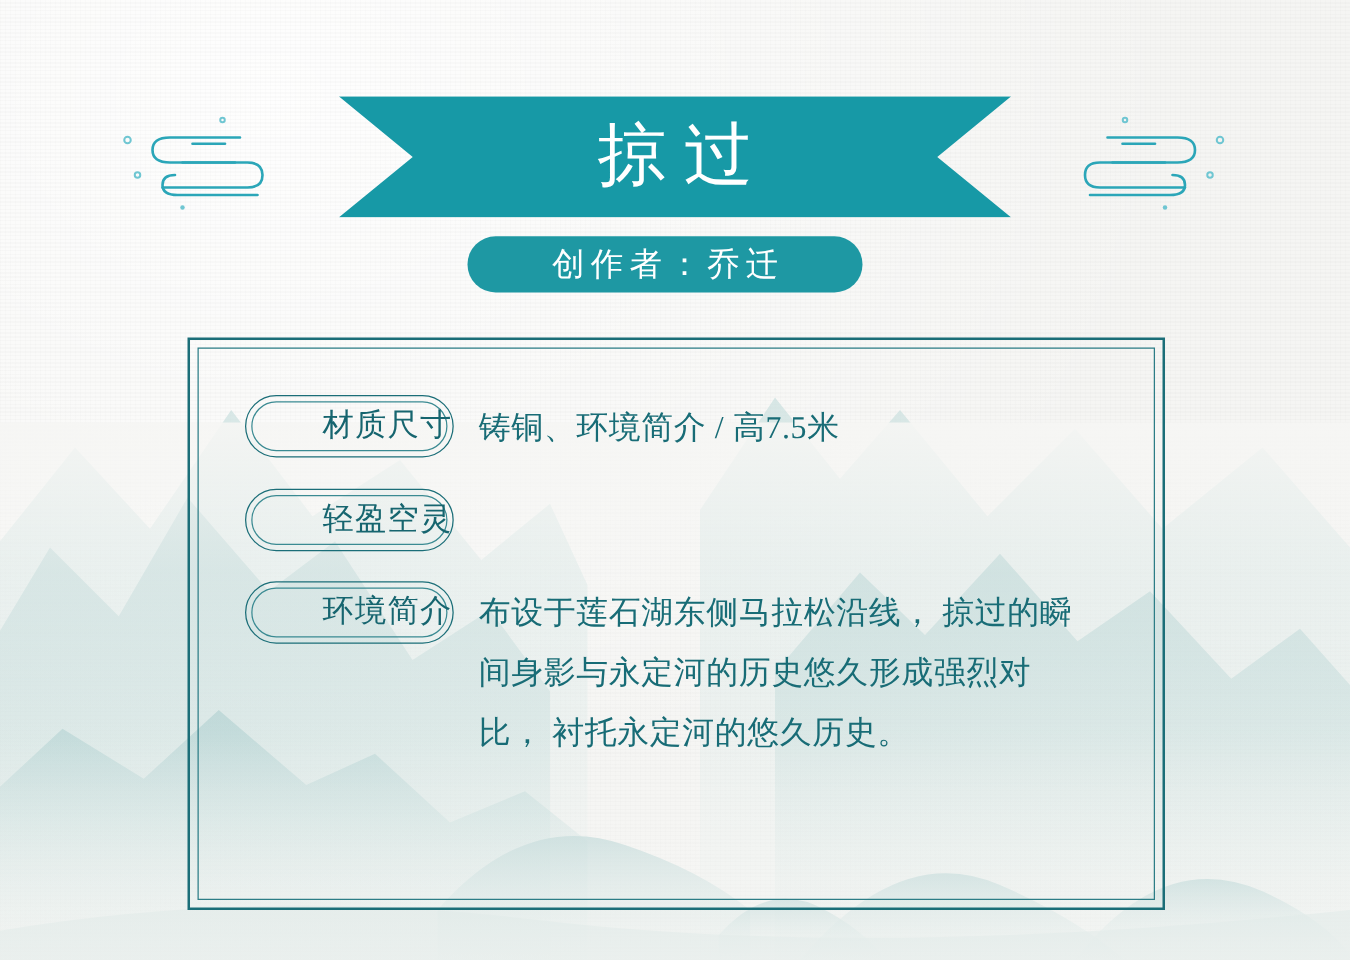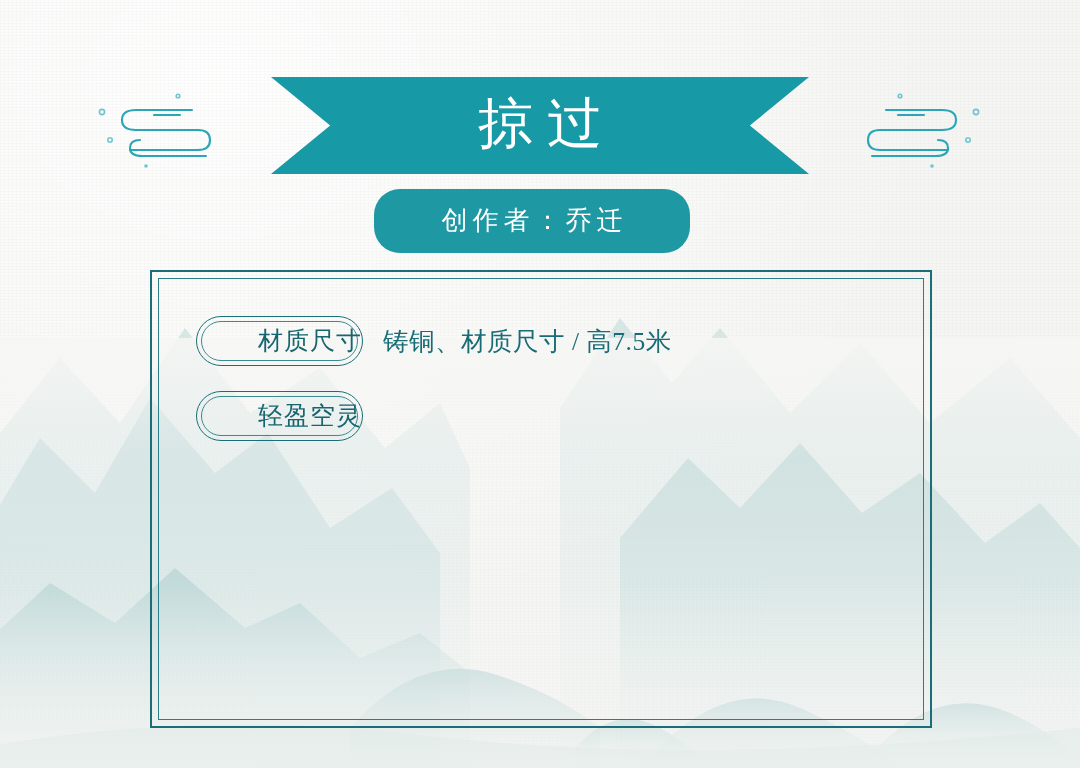--- a/index.html
+++ b/index.html
@@ -61,21 +61,21 @@
     font-weight:400;
     font-family:"Liberation Sans","DejaVu Sans",sans-serif;
     line-height:1;
     padding-bottom:4px;
   }
 
   
   .author-pill{
     position:absolute;
     left:374px; top:189px;
-    width:316px; height:64px;
+    width:316px; height:45px;
     background:#1e98a3;
     border-radius:26px;
     display:flex; align-items:center; justify-content:center;
   }
   .author-text{
     color:#ffffff;
     font-size:26px;
     letter-spacing:5px;
     text-indent:5px;
     font-family:"Liberation Sans","DejaVu Sans",sans-serif;
@@ -248,25 +248,31 @@
   <div class="content-frame">
     <div class="content-frame-inner"></div>
   </div>
 
   <div class="rows">
 
     <div class="row">
       <div class="row-label">
         <span class="row-label-text">材质尺寸</span>
       </div>
-      <div class="row-value single">铸铜、材质尺寸 / 高7.5米</div>
+      <div class="row-value single">铸铜、环境简介 / 高7.5米</div>
     </div>
 
     <div class="row">
       <div class="row-label">
         <span class="row-label-text">轻盈空灵</span>
       </div>
     </div>
 
+    <div class="row">
+      <div class="row-label">
+        <span class="row-label-text">环境简介</span>
+      </div>
+      <div class="row-value">布设于莲石湖东侧马拉松沿线， 掠过的瞬间身影与永定河的历史悠久形成强烈对比， 衬托永定河的悠久历史。</div>
+    </div>
 
   </div>
 
 </div>
 
 </body></html>

